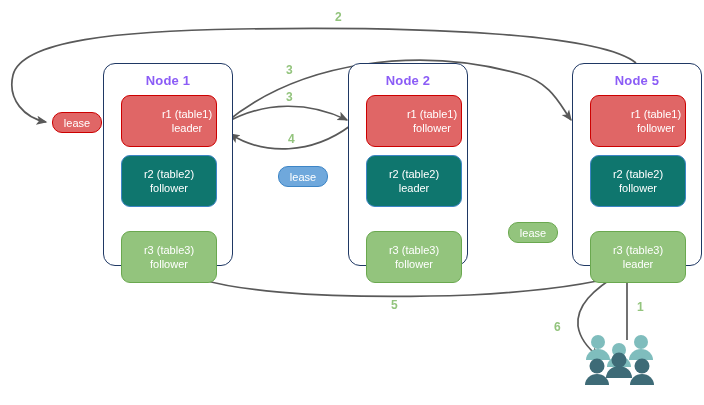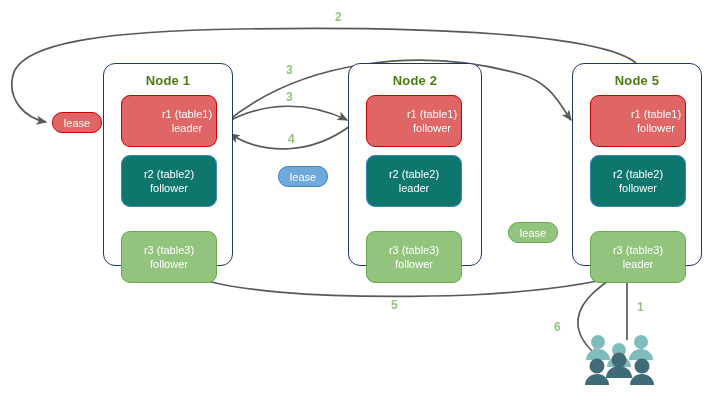--- a/index.html
+++ b/index.html
@@ -33,21 +33,21 @@
     z-index: 3;
   }
   .node-title {
     position: absolute;
     left: 0;
     right: 0;
     top: 9px;
     text-align: center;
     font-size: 13px;
     font-weight: bold;
-    color: #4d7c0f;
+    color: #8b5cf6;
     letter-spacing: 0.2px;
   }
   .replica {
     position: absolute;
     box-sizing: border-box;
     left: 17px;
     width: 96px;
     height: 52px;
     border-radius: 9px;
     display: flex;
@@ -136,21 +136,21 @@
     <div class="replica rep-blue rep-r2">
       <div>r2 (table2)</div>
       <div>follower</div>
     </div>
     <div class="replica rep-green rep-r3">
       <div>r3 (table3)</div>
       <div>follower</div>
     </div>
   </div>
 
-  <div class="node" style="left:348px; top:63px; width:134px; height:203px;">
+  <div class="node" style="left:348px; top:63px; width:120px; height:203px;">
     <div class="node-title">Node 2</div>
     <div class="replica rep-red rep-r1">
       <div>r1 (table1)</div>
       <div>follower</div>
     </div>
     <div class="replica rep-blue rep-r2">
       <div>r2 (table2)</div>
       <div>leader</div>
     </div>
     <div class="replica rep-green rep-r3">

